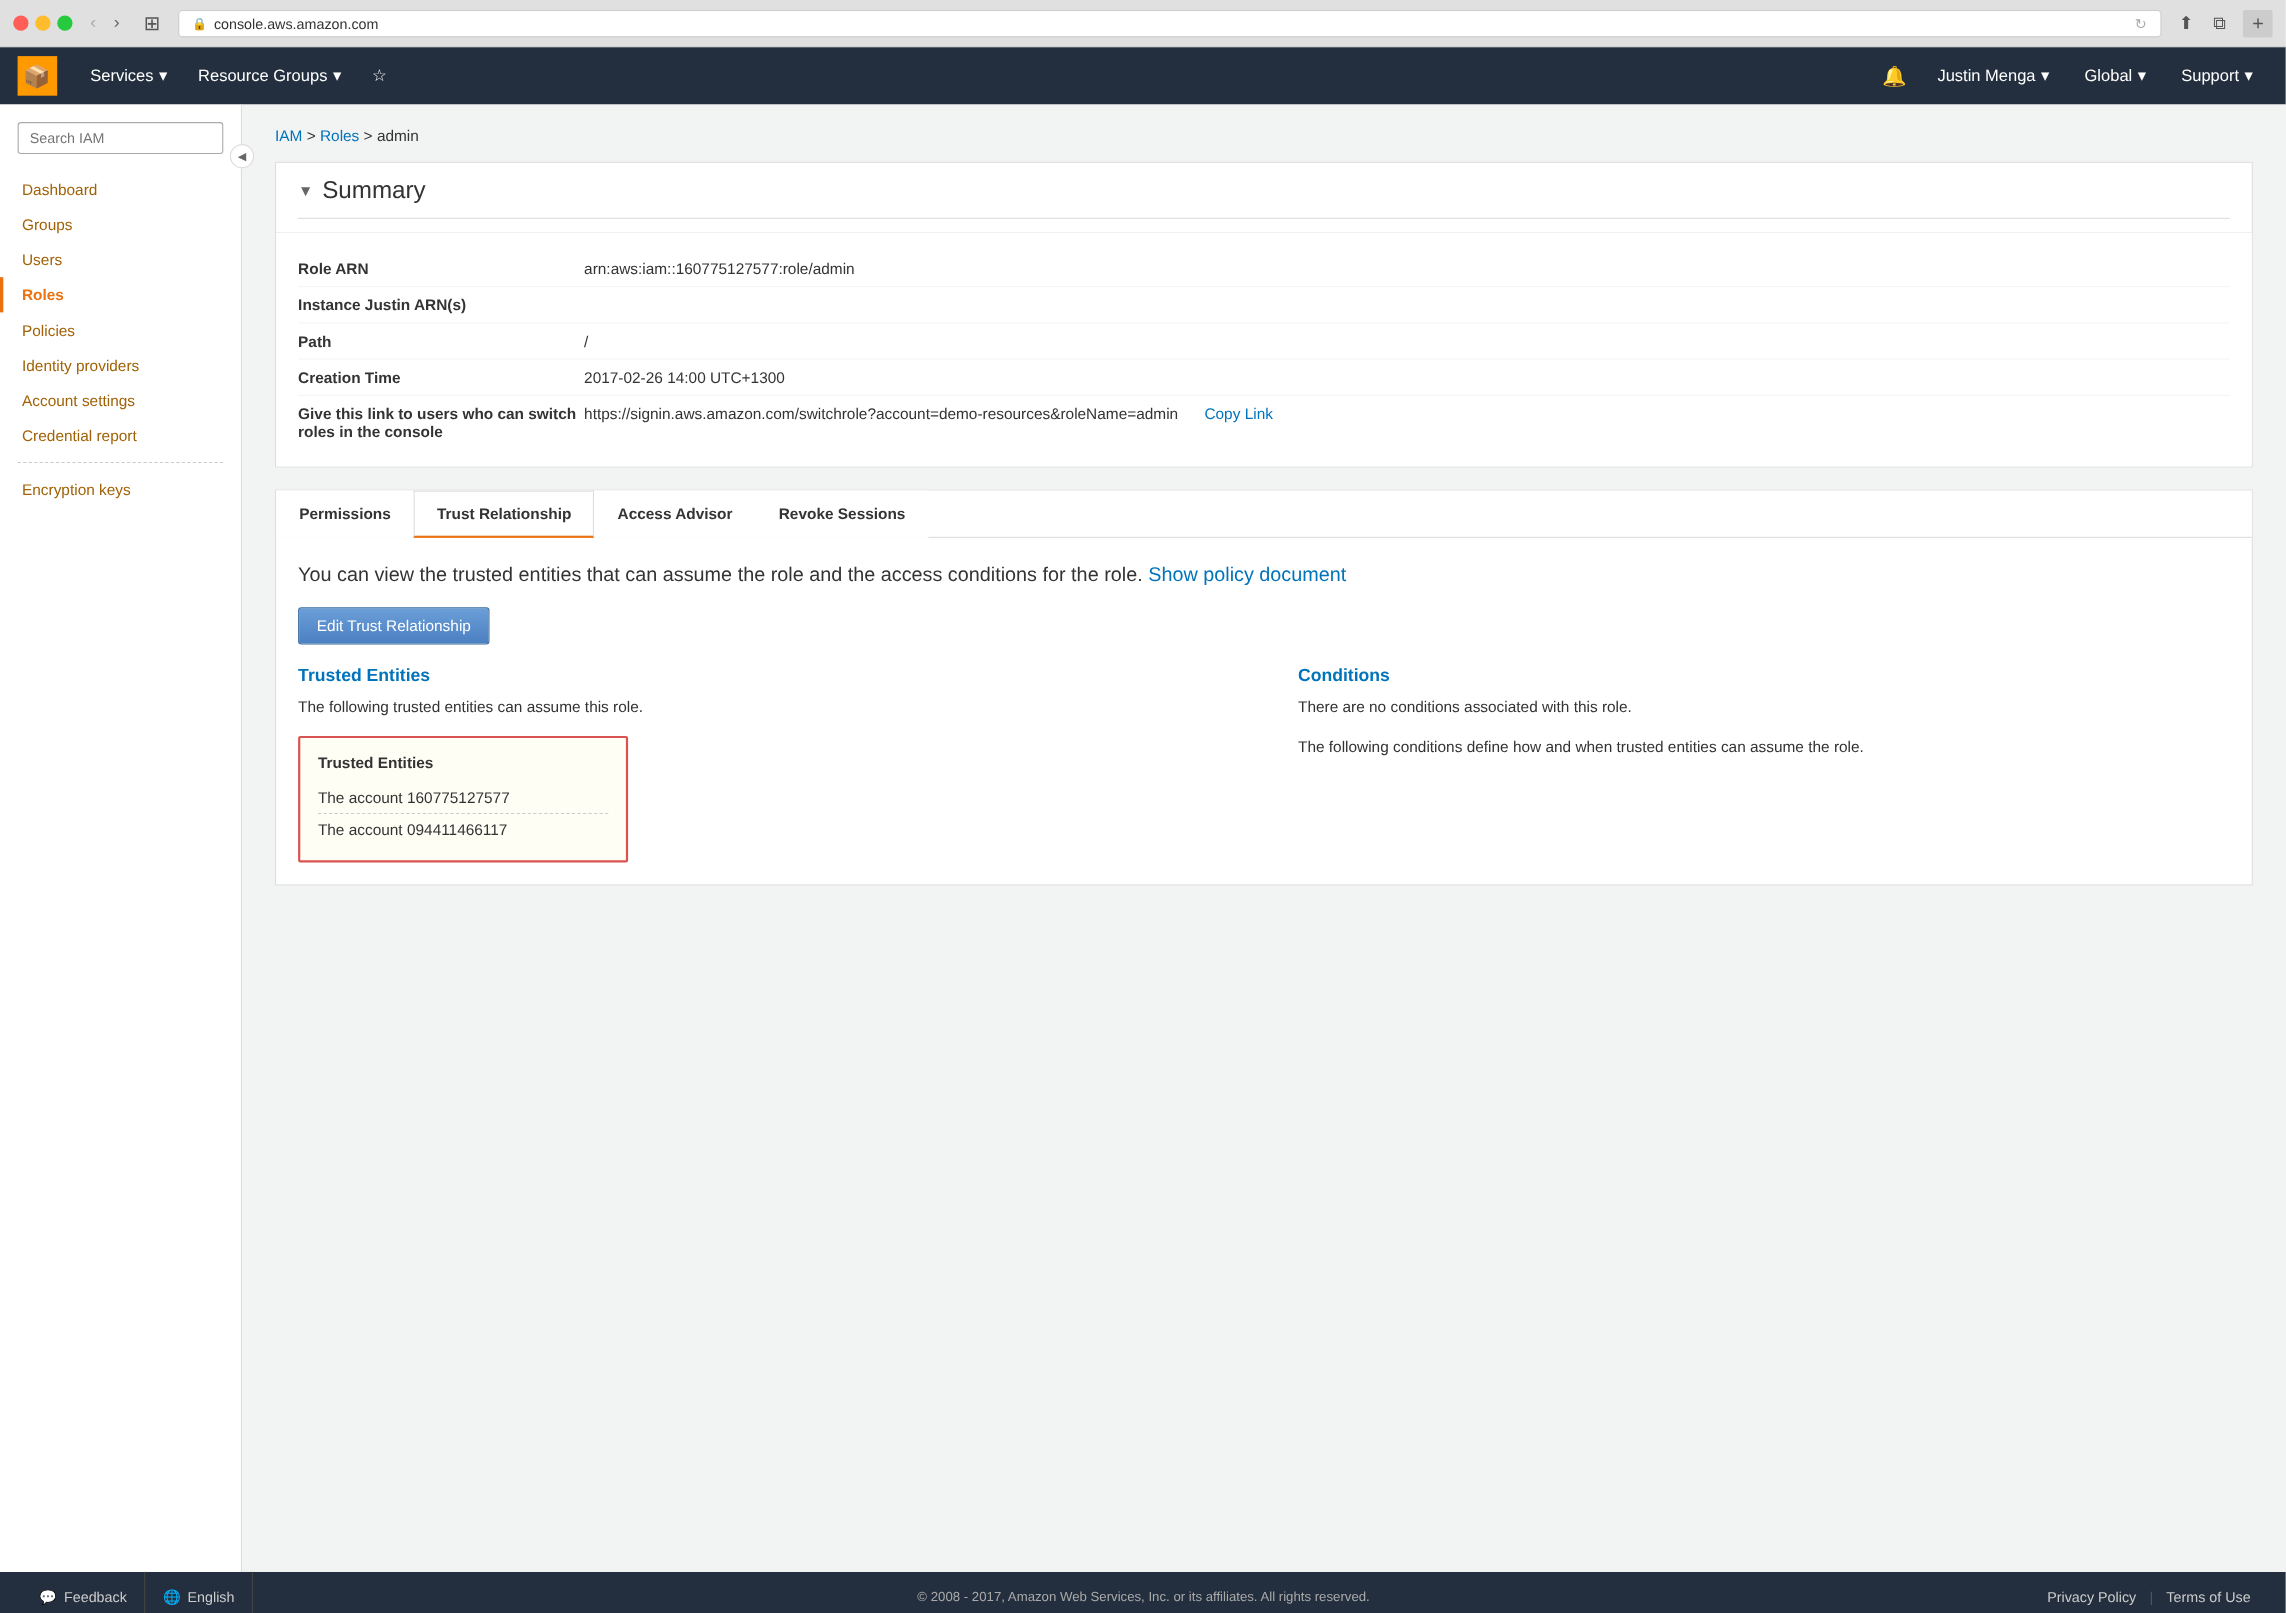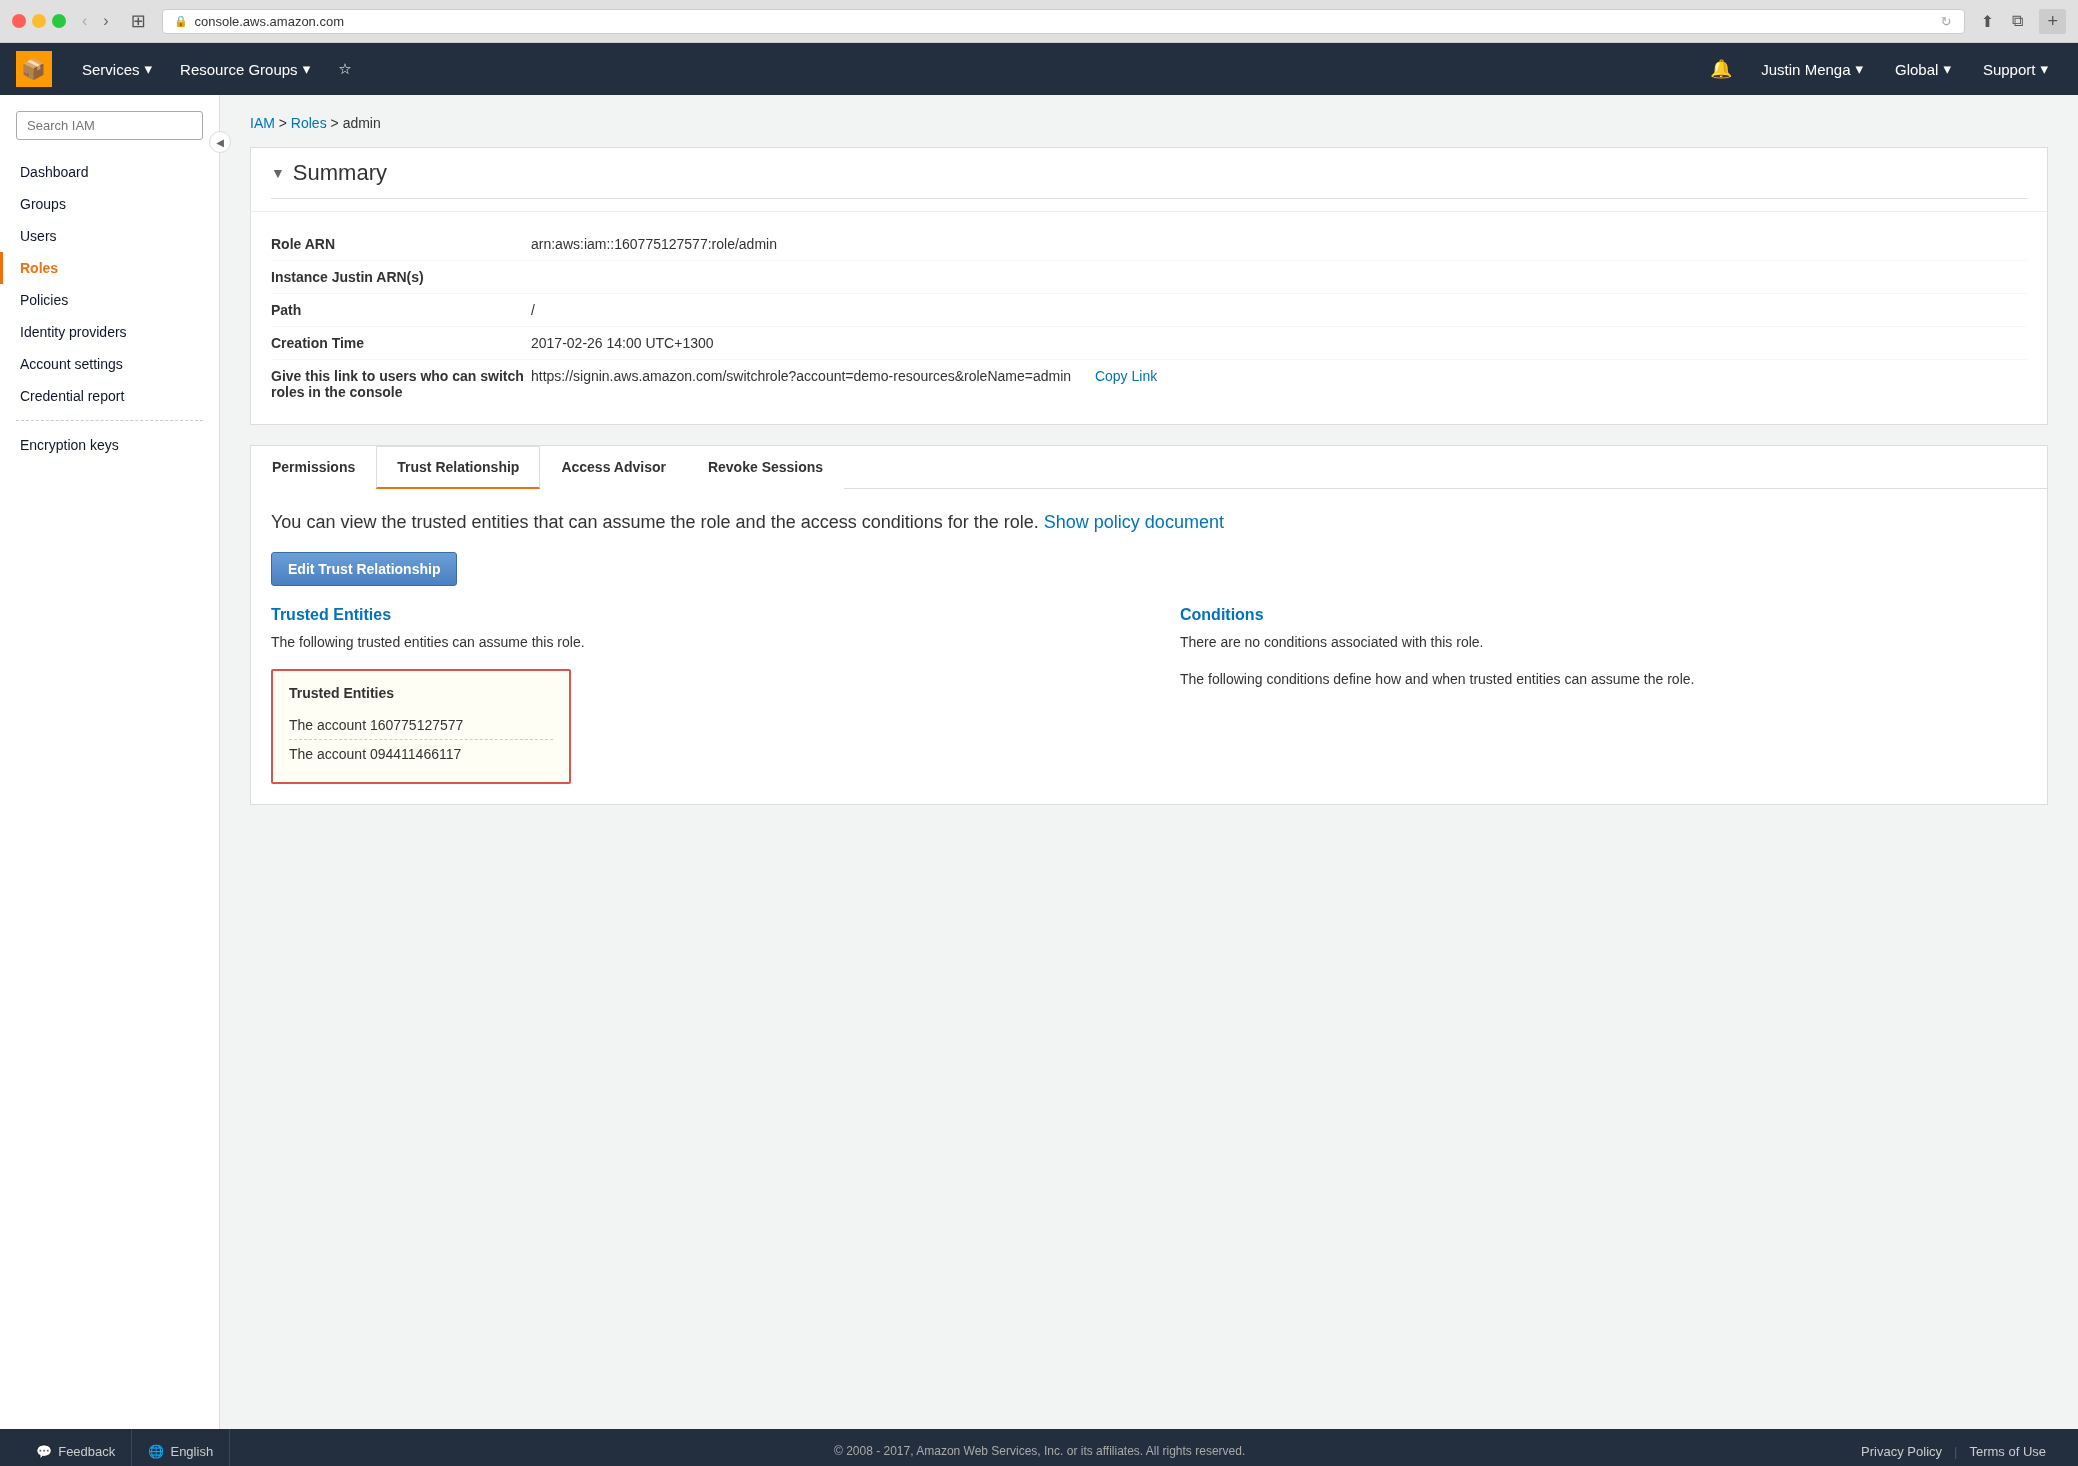--- a/index.html
+++ b/index.html
@@ -83,21 +83,21 @@
     }
     .sidebar-collapse-btn {
       position: absolute; right: -12px; top: 20px;
       background: white; border: 1px solid #ddd;
       width: 22px; height: 22px; border-radius: 50%;
       display: flex; align-items: center; justify-content: center;
       cursor: pointer; font-size: 10px; color: #666;
     }
     .sidebar-nav { position: relative; }
     .sidebar-item {
-      padding: 8px 20px; cursor: pointer; font-size: 14px; color: #0f172a;
+      padding: 8px 20px; cursor: pointer; font-size: 14px; color: #a16207;
       display: block; text-decoration: none;
     }
     .sidebar-item.active {
       color: #ec7211;
       border-left: 3px solid #ec7211;
       padding-left: 17px;
       font-weight: 600;
     }
     .sidebar-divider { border: none; border-top: 1px dashed #ccc; margin: 8px 16px; }
 
@@ -138,21 +138,21 @@
     }
     .tab-content { padding: 20px; }
 
     
     .trust-description { font-size: 18px; color: #333; margin-bottom: 16px; line-height: 1.5; }
     .trust-description a { color: #0073bb; text-decoration: none; }
 
     .edit-btn {
       background: linear-gradient(to bottom, #6c9fd8, #4a7fc1);
       color: white; border: 1px solid #3a6da0;
-      padding: 8px 16px; font-size: 14px; font-weight: 700;
+      padding: 8px 16px; font-size: 14px; font-weight: 400;
       border-radius: 3px; cursor: pointer; margin-bottom: 20px;
     }
 
     .trust-columns { display: flex; gap: 62px; }
     .trust-col { flex: 1; }
     .trust-col-title { color: #0073bb; font-size: 16px; font-weight: 700; margin-bottom: 8px; }
     .trust-col-desc { font-size: 14px; color: #333; margin-bottom: 16px; line-height: 1.5; }
 
     
     .trusted-entities-box {

